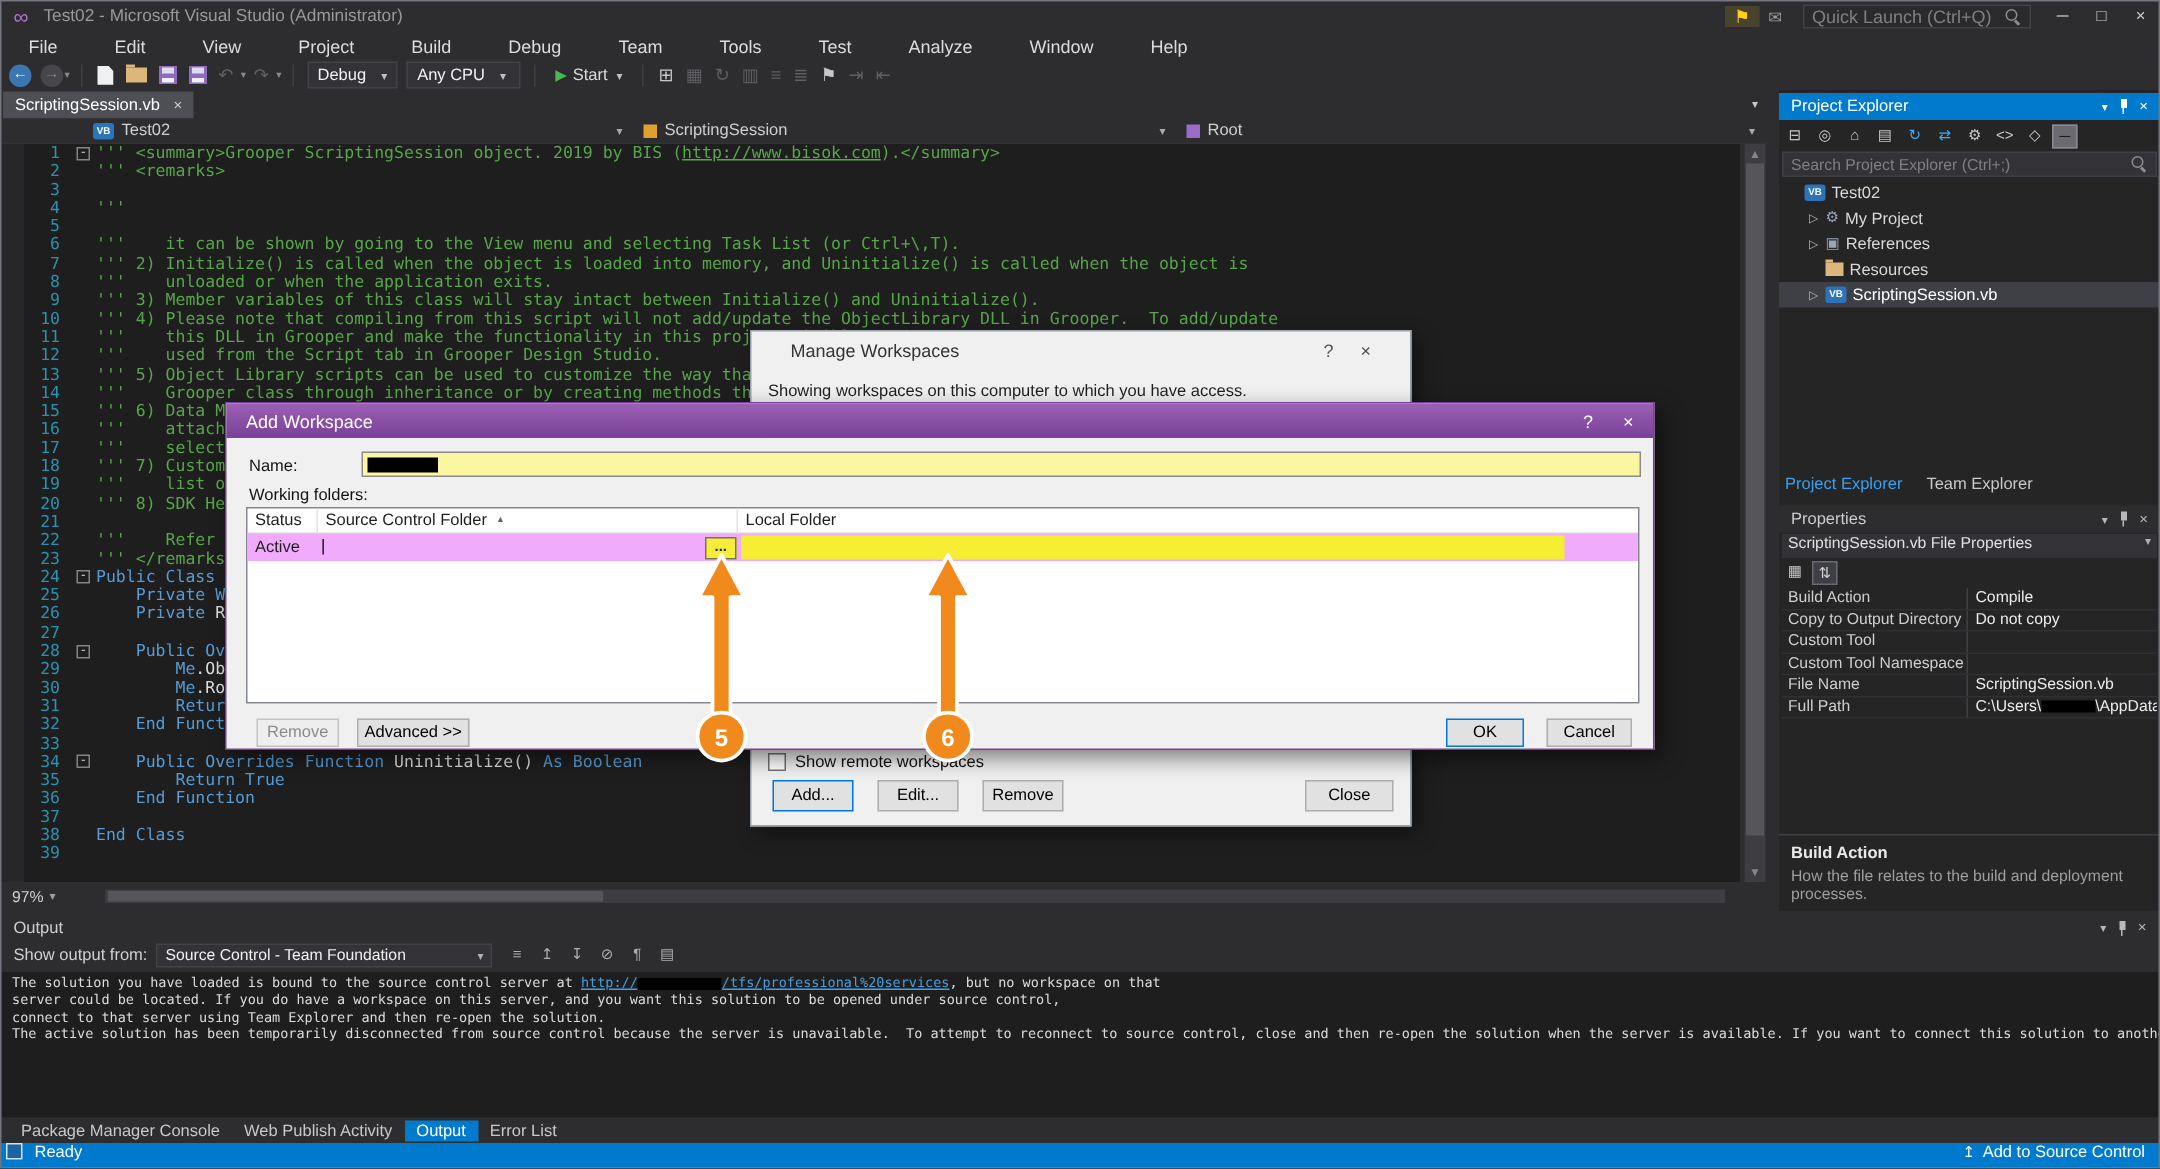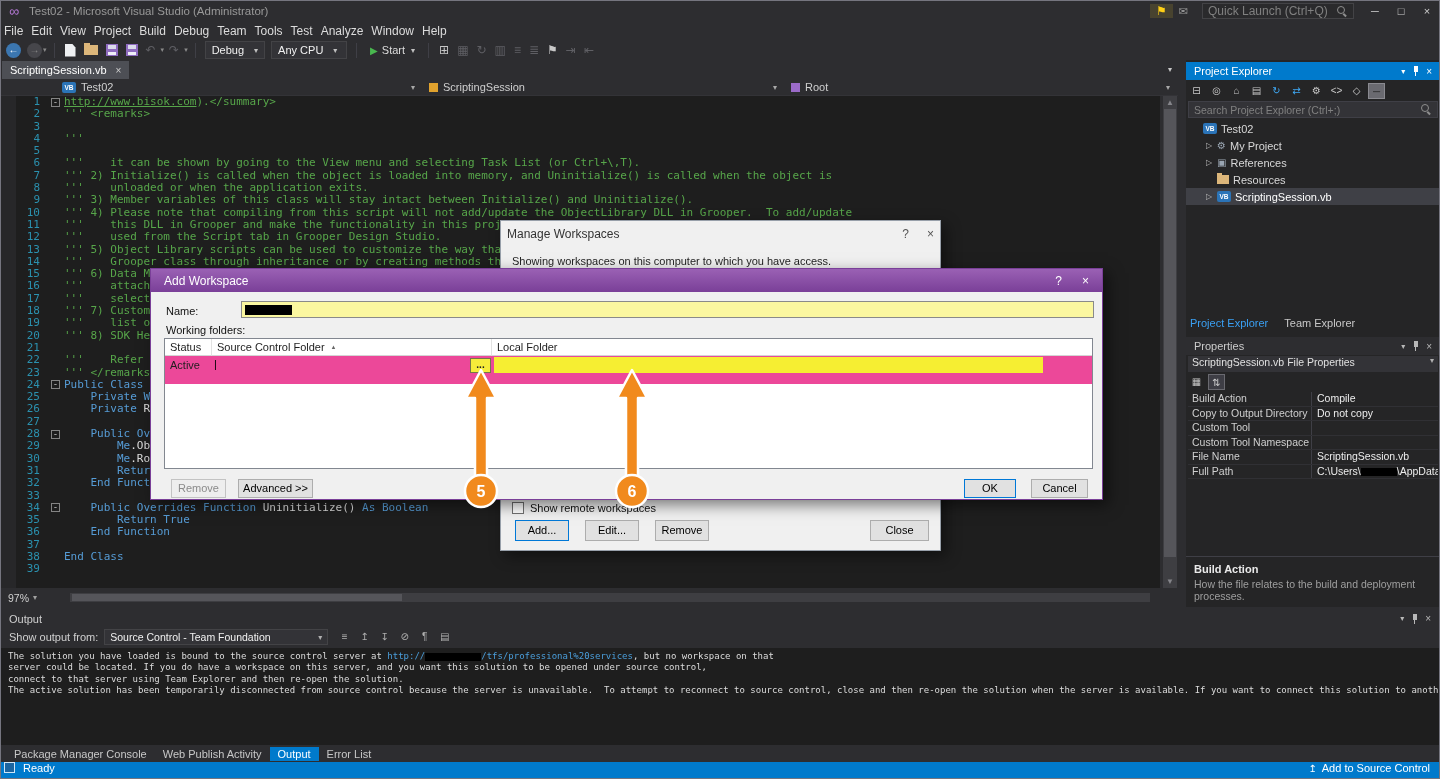--- a/index.html
+++ b/index.html
@@ -16,21 +16,21 @@
   .fb-ico{color:#9a9a9a;font-size:11px;padding:0 6px}
   #quick-launch{width:152px;height:16px;background:#2a2a2c;border:1px solid #434346;display:flex;align-items:center;padding:0 5px;margin:0 8px}
   #quick-launch span.ph{color:#808080;font-size:12px;flex:1}
   .mag{position:relative;width:11px;height:11px;display:inline-block}
   .mag::before{content:"";position:absolute;left:0;top:0;width:6px;height:6px;border:1.5px solid #8e8e8e;border-radius:50%}
   .mag::after{content:"";position:absolute;left:7px;top:7px;width:4px;height:1.5px;background:#8e8e8e;transform:rotate(45deg);transform-origin:0 0}
   .winbtn{width:26px;text-align:center;color:#cfcfcf;font-size:11px;line-height:22px}
 
   
   #menubar{position:absolute;left:0;top:22px;width:1440px;height:17px;background:#2d2d30;display:flex;align-items:center}
-  .menu-item{padding:0 4px;font-size:12px;color:#dcdcdc}
+  .menu-item{padding:0 19px;font-size:12px;color:#dcdcdc}
 
   
   #toolbar{position:absolute;left:0;top:39px;width:1440px;height:22px;background:#2d2d30;display:flex;align-items:center}
   .navcircle{width:15px;height:15px;border-radius:50%;background:#3b76b0;color:#fff;font-size:10px;line-height:14px;text-align:center;margin-left:6px;flex:none}
   .navcircle.dimc{background:#46464b;color:#8a8a8a}
   .tsep{width:1px;height:15px;background:#3f3f46;margin:0 6px;flex:none}
   .icon-page{width:11px;height:13px;background:#eef0f2;margin:0 4px;clip-path:polygon(0 0,68% 0,100% 30%,100% 100%,0 100%);flex:none}
   .icon-folder{width:14px;height:10px;background:#dcb67a;margin:0 4px;position:relative;flex:none}
   .icon-folder::before{content:"";position:absolute;top:-2px;left:0;width:6px;height:2px;background:#dcb67a}
   .icon-floppy{width:12px;height:12px;background:#8e6bbf;margin:0 4px;position:relative;flex:none}
@@ -116,55 +116,55 @@
   #output-panel{position:absolute;left:0;top:610px;width:1440px;height:135px;background:#2d2d30}
   #out-header{position:absolute;left:0;top:0;width:1440px;height:17px;display:flex;align-items:center;padding:0 9px;font-size:11px;color:#d0d0d0}
   #out-toolbar{position:absolute;left:0;top:17px;width:1440px;height:20px;display:flex;align-items:center;padding:0 9px}
   #out-toolbar .lbl{font-size:11px;color:#d0d0d0;margin-right:6px}
   #out-dd{width:224px;height:16px;background:#333337;border:1px solid #434346;color:#f1f1f1;font-size:10.5px;display:flex;align-items:center;padding:0 5px}
   #out-dd .dd{margin-left:auto;font-size:8px;color:#b0b0b0}
   #out-icons{display:flex;align-items:center;margin-left:8px;gap:3px}
   #out-icons .pico{color:#b0b0b0}
   #out-text{position:absolute;left:0;top:38px;width:1440px;height:97px;background:#1e1e1e;padding:3px 8px;overflow:hidden}
   .outline{height:11.4px;line-height:11.4px;font-family:"DejaVu Sans Mono","Liberation Mono",monospace;font-size:9px;color:#dcdcdc;white-space:pre}
-  .outline .lnk{color:#4a9edb;}
+  .outline .lnk{color:#4a9edb;text-decoration:underline}
 
   
   #bottom-tabs{position:absolute;left:0;top:745px;width:1440px;height:17px;background:#2d2d30;display:flex;align-items:center;padding-left:6px}
   .btab{font-size:11px;color:#c8c8c8;padding:1px 8px}
   .btab.active{background:#007acc;color:#fff}
   #statusbar{position:absolute;left:0;top:762px;width:1440px;height:17px;background:#007acc;color:#fff;display:flex;align-items:flex-start;font-size:11px}
   #sb-icon{width:11px;height:11px;background:#1c65a0;border:1px solid #cfe6f7;margin-left:4px}
   #sb-ready{margin-left:8px}
   #sb-right{margin-left:auto;margin-right:10px;display:flex;align-items:center;gap:5px}
   #sb-right .up{font-size:10px}
 
   
   .dialog{position:absolute;background:#f0f0f0;color:#111;font-size:11px}
   #dlg-manage{left:500px;top:220px;width:441px;height:331px;border:1px solid #98a0aa;box-shadow:5px 5px 14px rgba(0,0,0,.45);z-index:50}
-  #dlg-manage .dtitle{height:26px;display:flex;align-items:center;padding:0 6px;font-size:12px;color:#333}
+  #dlg-manage .dtitle{height:26px;display:flex;align-items:center;padding:0 26px;font-size:12px;color:#333}
   #dlg-manage .dctrl{margin-left:auto;display:flex;gap:18px;color:#555;font-size:12px}
   #mw-desc{position:absolute;left:11px;top:34px;font-size:11px;color:#1e1e1e;white-space:nowrap}
   #mw-check{position:absolute;left:11px;top:281px;display:flex;align-items:center;gap:6px}
   .cbox{width:12px;height:12px;background:#fff;border:1px solid #707070;flex:none}
   .wbtn{position:absolute;height:21px;background:#e1e1e1;border:1px solid #adadad;font-size:11px;color:#000;text-align:center;line-height:19px}
   .wbtn.default{border:1px solid #0078d7}
   .wbtn.disabled{color:#8b8b8b;background:#eee;border-color:#c3c3c3}
 
   #dlg-add{left:150px;top:268px;width:953px;height:232px;border:1px solid #7a3f98;box-shadow:5px 5px 14px rgba(0,0,0,.5);z-index:60}
   #dlg-add .dtitle{height:23px;background:linear-gradient(#9a61b4,#7a3f98);color:#fff;display:flex;align-items:center;padding:0 13px;font-size:12px}
   #dlg-add .dctrl{margin-left:auto;display:flex;gap:20px;color:#fff;font-size:12px}
   #aw-name-label{position:absolute;left:15px;top:36px}
   #aw-name-input{position:absolute;left:90px;top:32px;width:853px;height:17px;background:#fbf7a0;border:1px solid #8a8a8a;display:flex;align-items:center;padding:0 3px}
   #aw-name-redact{width:47px;height:10px;background:#000}
   #aw-wf-label{position:absolute;left:15px;top:55px}
   #aw-table{position:absolute;left:13px;top:69px;width:929px;height:131px;background:#fff;border:1px solid #828790}
   .aw-hcell{position:absolute;top:0;height:17px;font-size:11px;color:#1e1e1e;padding:2px 5px;border-right:1px solid #e2e2e2;border-bottom:1px solid #d4d4d4;display:flex;align-items:center}
   .aw-hcell .sort{font-size:6px;color:#666;margin-left:6px}
-  #aw-row{position:absolute;left:0;top:17px;width:927px;height:28px;background:#ec4899}
+  #aw-row{position:absolute;left:0;top:17px;width:927px;height:18px;background:#f0abfc}
   #aw-row .status{position:absolute;left:5px;top:3px;color:#1e1e1e}
   #aw-row .caret{position:absolute;left:49px;top:2px;color:#000}
   #aw-browse{position:absolute;left:305px;top:1.5px;width:21px;height:15px;background:#f6ec3a;border:1px solid #76764a;font-size:10px;font-weight:bold;line-height:12px;text-align:center;color:#222}
   #aw-lf-bar{position:absolute;left:329px;top:1px;width:549px;height:16px;background:#f6ee32}
   #aw-remove{left:20px;top:210px;width:55px;height:19px;line-height:17px}
   #aw-advanced{left:87px;top:210px;width:75px;height:19px;line-height:17px}
   #aw-ok{left:813px;top:210px;width:52px;height:19px;line-height:17px}
   #aw-cancel{left:880px;top:210px;width:57px;height:19px;line-height:17px}
   #mw-add{left:14px;top:299px;width:54px}
   #mw-edit{left:84px;top:299px;width:54px}
@@ -268,21 +268,21 @@
     <span class="chev">▾</span>
   </div>
   <div class="bc-seg" style="width:393px;padding-left:6px">
     <span class="root-ico"></span>
     <span>Root</span>
     <span class="chev">▾</span>
   </div>
 </div>
 
 <div id="code-lines">
-    <div class="codeline"><span class="ln">1</span><span class="foldcol"><span class="foldbox">-</span></span><span class="c-cml">http://www.bisok.com</span><span class="c-cm">).&lt;/summary&gt;</span></div>
+    <div class="codeline"><span class="ln">1</span><span class="foldcol"><span class="foldbox">-</span></span><span class="c-cm">''' &lt;summary&gt;Grooper ScriptingSession object. 2019 by BIS (</span><span class="c-cml">http://www.bisok.com</span><span class="c-cm">).&lt;/summary&gt;</span></div>
     <div class="codeline"><span class="ln">2</span><span class="foldcol"></span><span class="c-cm">''' &lt;remarks&gt;</span></div>
     <div class="codeline"><span class="ln">3</span><span class="foldcol"></span></div>
     <div class="codeline"><span class="ln">4</span><span class="foldcol"></span><span class="c-cm">'''</span></div>
     <div class="codeline"><span class="ln">5</span><span class="foldcol"></span></div>
     <div class="codeline"><span class="ln">6</span><span class="foldcol"></span><span class="c-cm">'''    it can be shown by going to the View menu and selecting Task List (or Ctrl+\,T).</span></div>
     <div class="codeline"><span class="ln">7</span><span class="foldcol"></span><span class="c-cm">''' 2) Initialize() is called when the object is loaded into memory, and Uninitialize() is called when the object is</span></div>
     <div class="codeline"><span class="ln">8</span><span class="foldcol"></span><span class="c-cm">'''    unloaded or when the application exits.</span></div>
     <div class="codeline"><span class="ln">9</span><span class="foldcol"></span><span class="c-cm">''' 3) Member variables of this class will stay intact between Initialize() and Uninitialize().</span></div>
     <div class="codeline"><span class="ln">10</span><span class="foldcol"></span><span class="c-cm">''' 4) Please note that compiling from this script will not add/update the ObjectLibrary DLL in Grooper.  To add/update</span></div>
     <div class="codeline"><span class="ln">11</span><span class="foldcol"></span><span class="c-cm">'''    this DLL in Grooper and make the functionality in this project visible to Grooper</span></div>

